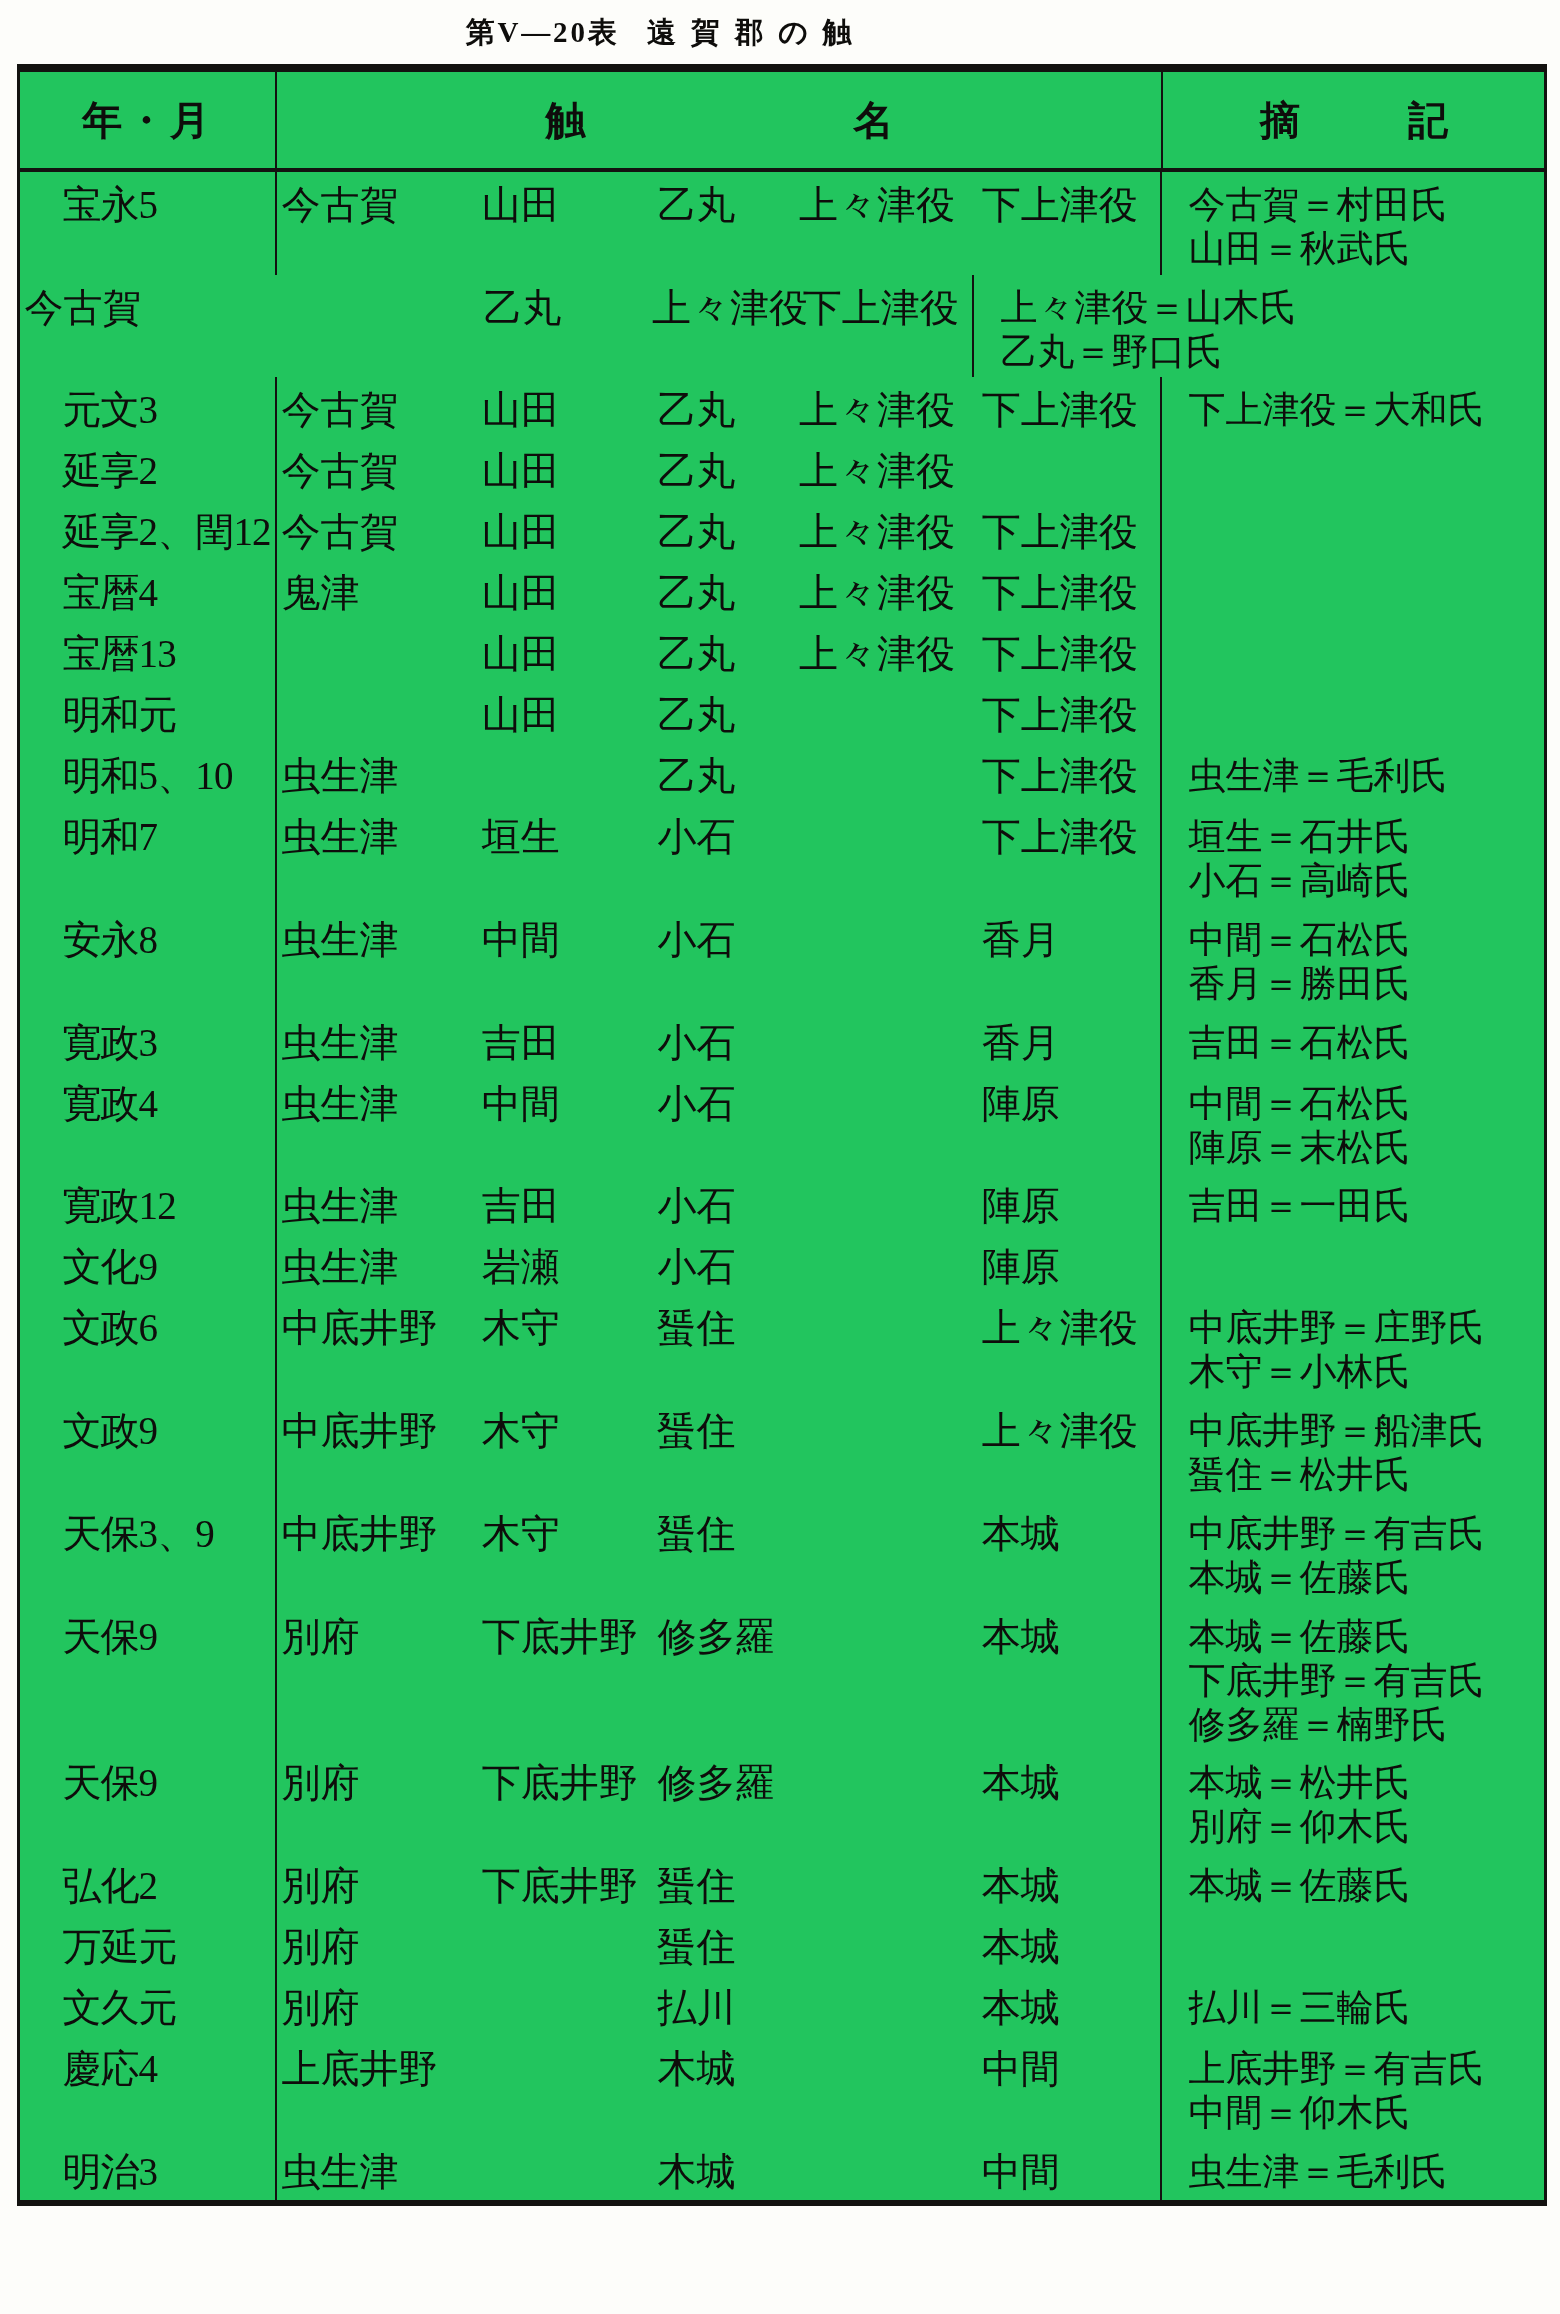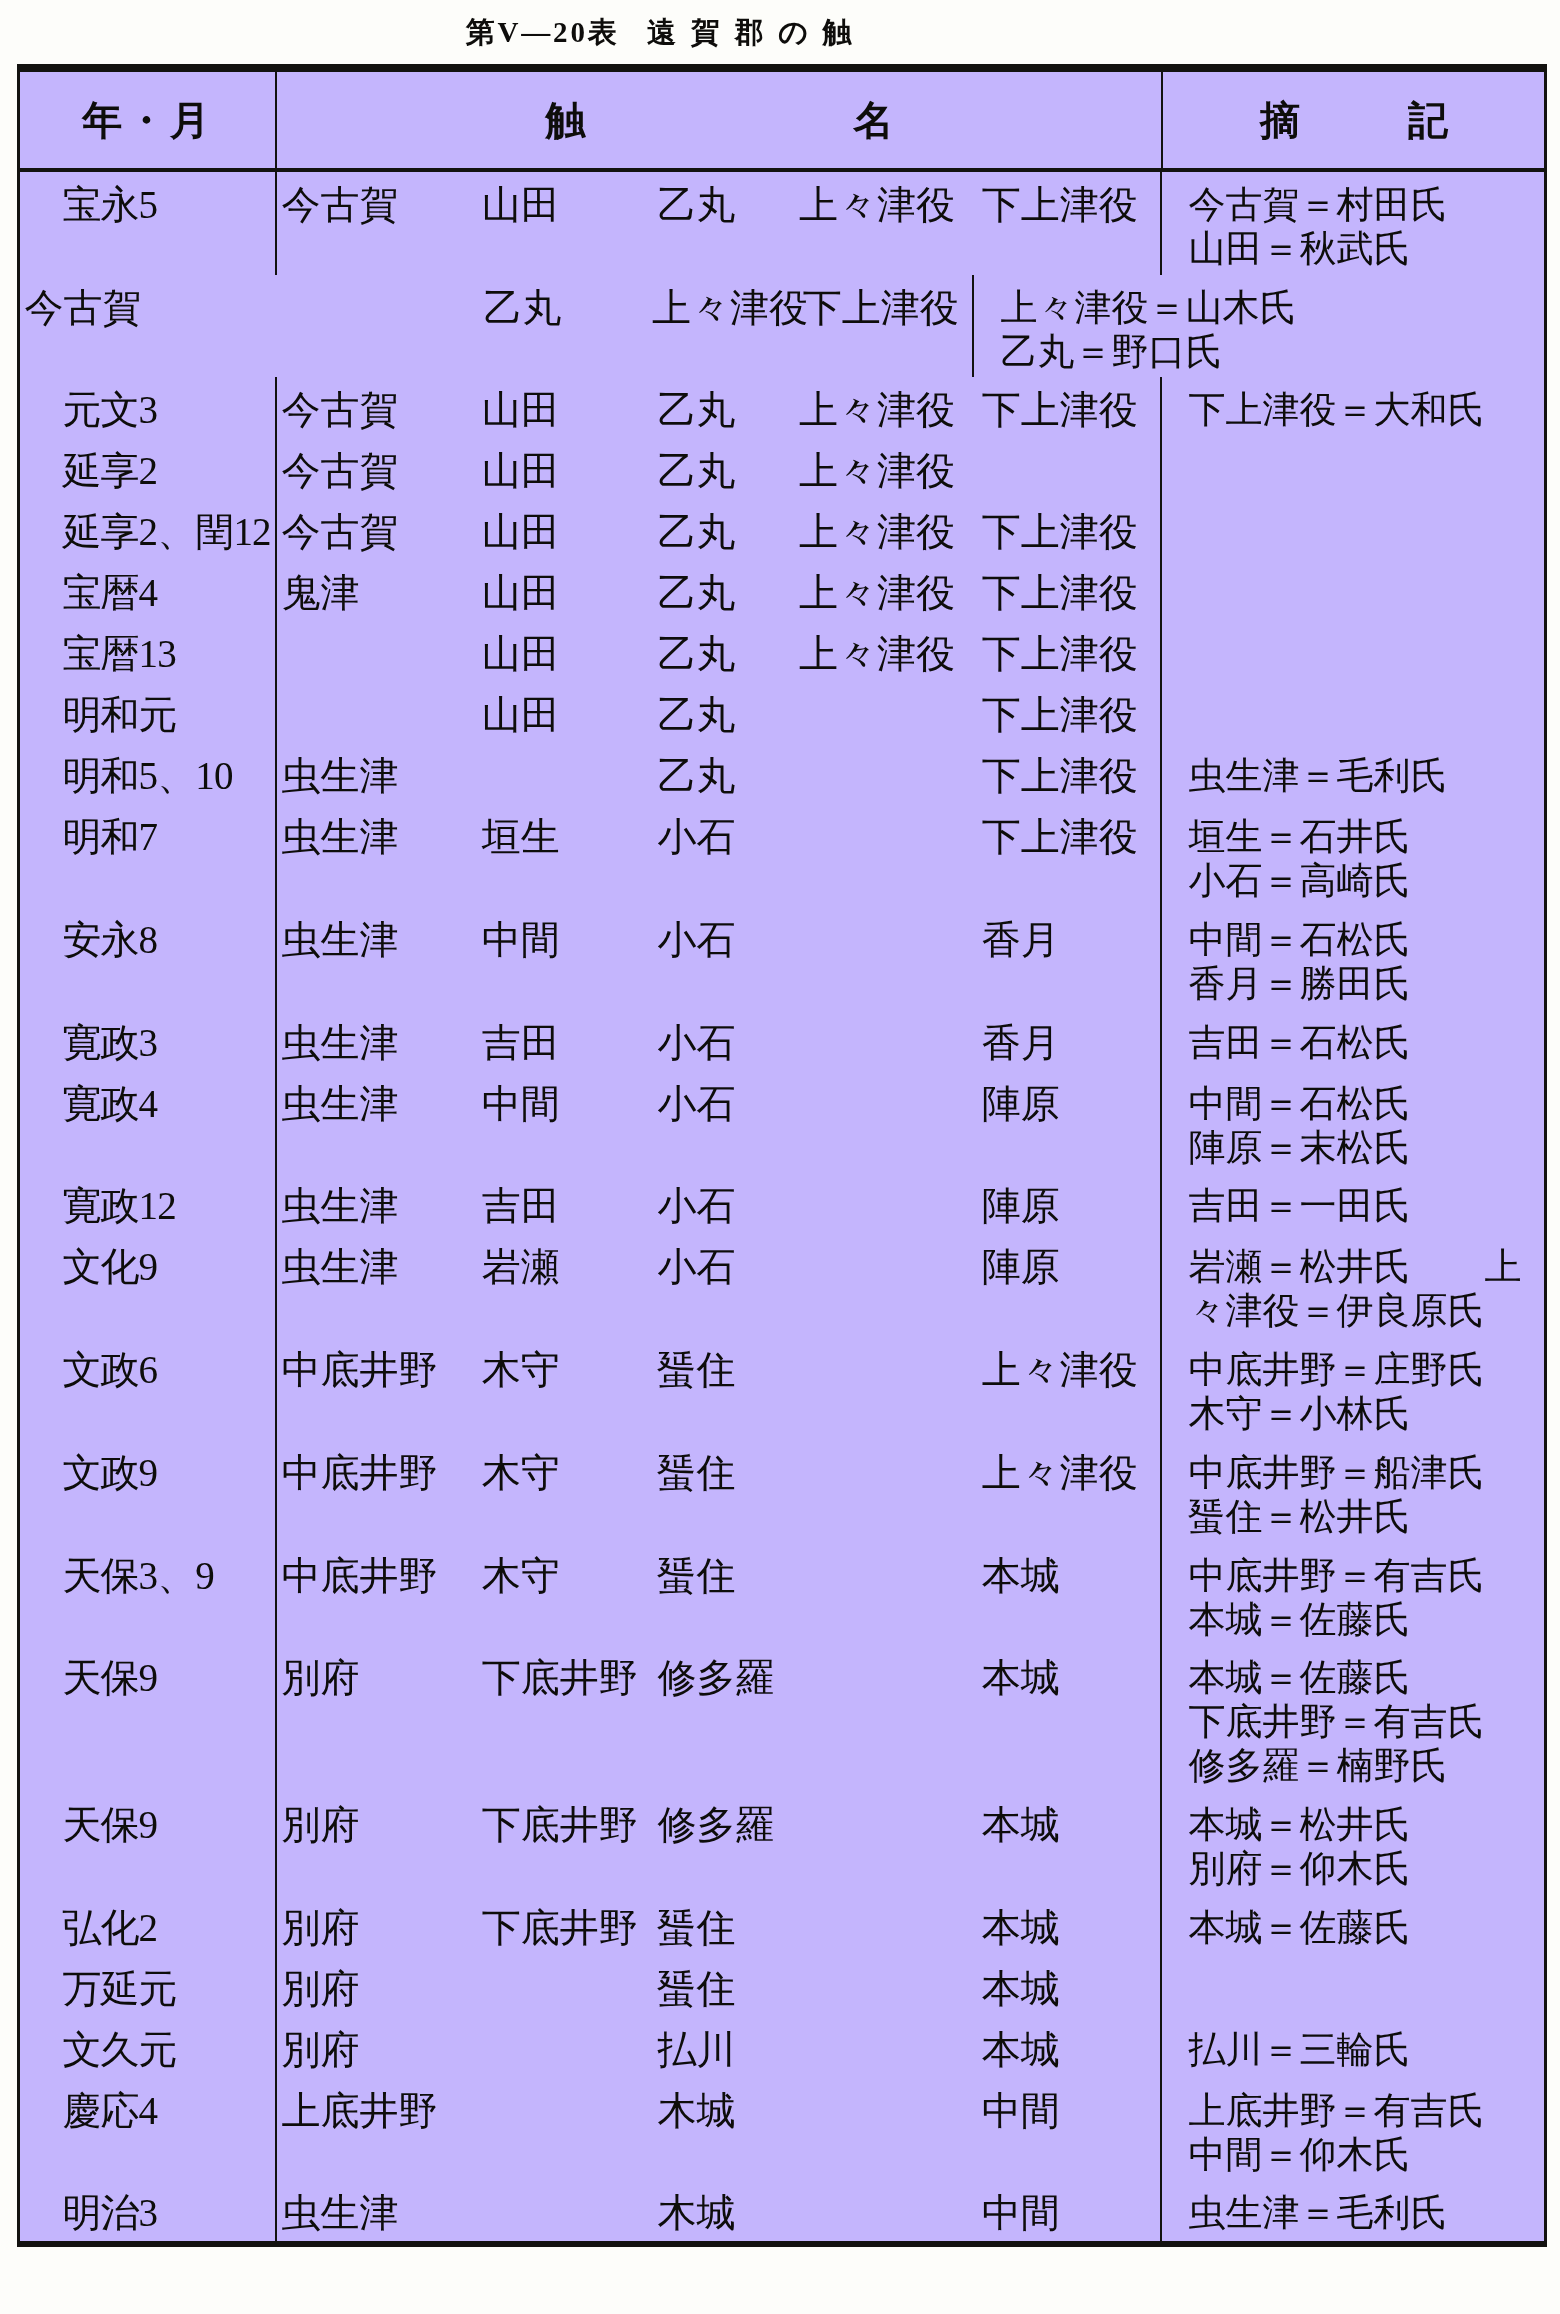--- a/index.html
+++ b/index.html
@@ -24,21 +24,21 @@
   .title-main{margin-left:27.5px;letter-spacing:14.7px;}
 
   
   .table{
     margin:11px 0 0 17.4px;
     width:1524px;
     border-left:3.7px solid #131210;
     border-right:3.7px solid #131210;
     border-top:8.3px solid #131210;
     border-bottom:6.4px solid #131210;
-    background:#c4b5fd;
+    background:#22c55e;
   }
 
   .hrow{
     display:grid;
     grid-template-columns:257px 886px 381px;
     height:96px;
     border-bottom:4.6px solid #131210;
   }
   .hcell{
     display:flex;align-items:center;justify-content:center;
@@ -240,24 +240,20 @@
             <div class="note-line">吉田＝一田氏</div>
           </div>
         </div>
         <div class="row">
           <div class="cell year">文化9</div>
           <div class="cell c1">虫生津</div>
           <div class="cell c2">岩瀬</div>
           <div class="cell c3">小石</div>
           <div class="cell c4"></div>
           <div class="cell c5">陣原</div>
-          <div class="cell note">
-            <div class="note-line">岩瀬＝松井氏　　上</div>
-            <div class="note-line">々津役＝伊良原氏</div>
-          </div>
         </div>
         <div class="row">
           <div class="cell year">文政6</div>
           <div class="cell c1">中底井野</div>
           <div class="cell c2">木守</div>
           <div class="cell c3">蜑住</div>
           <div class="cell c4"></div>
           <div class="cell c5">上々津役</div>
           <div class="cell note">
             <div class="note-line">中底井野＝庄野氏</div>

